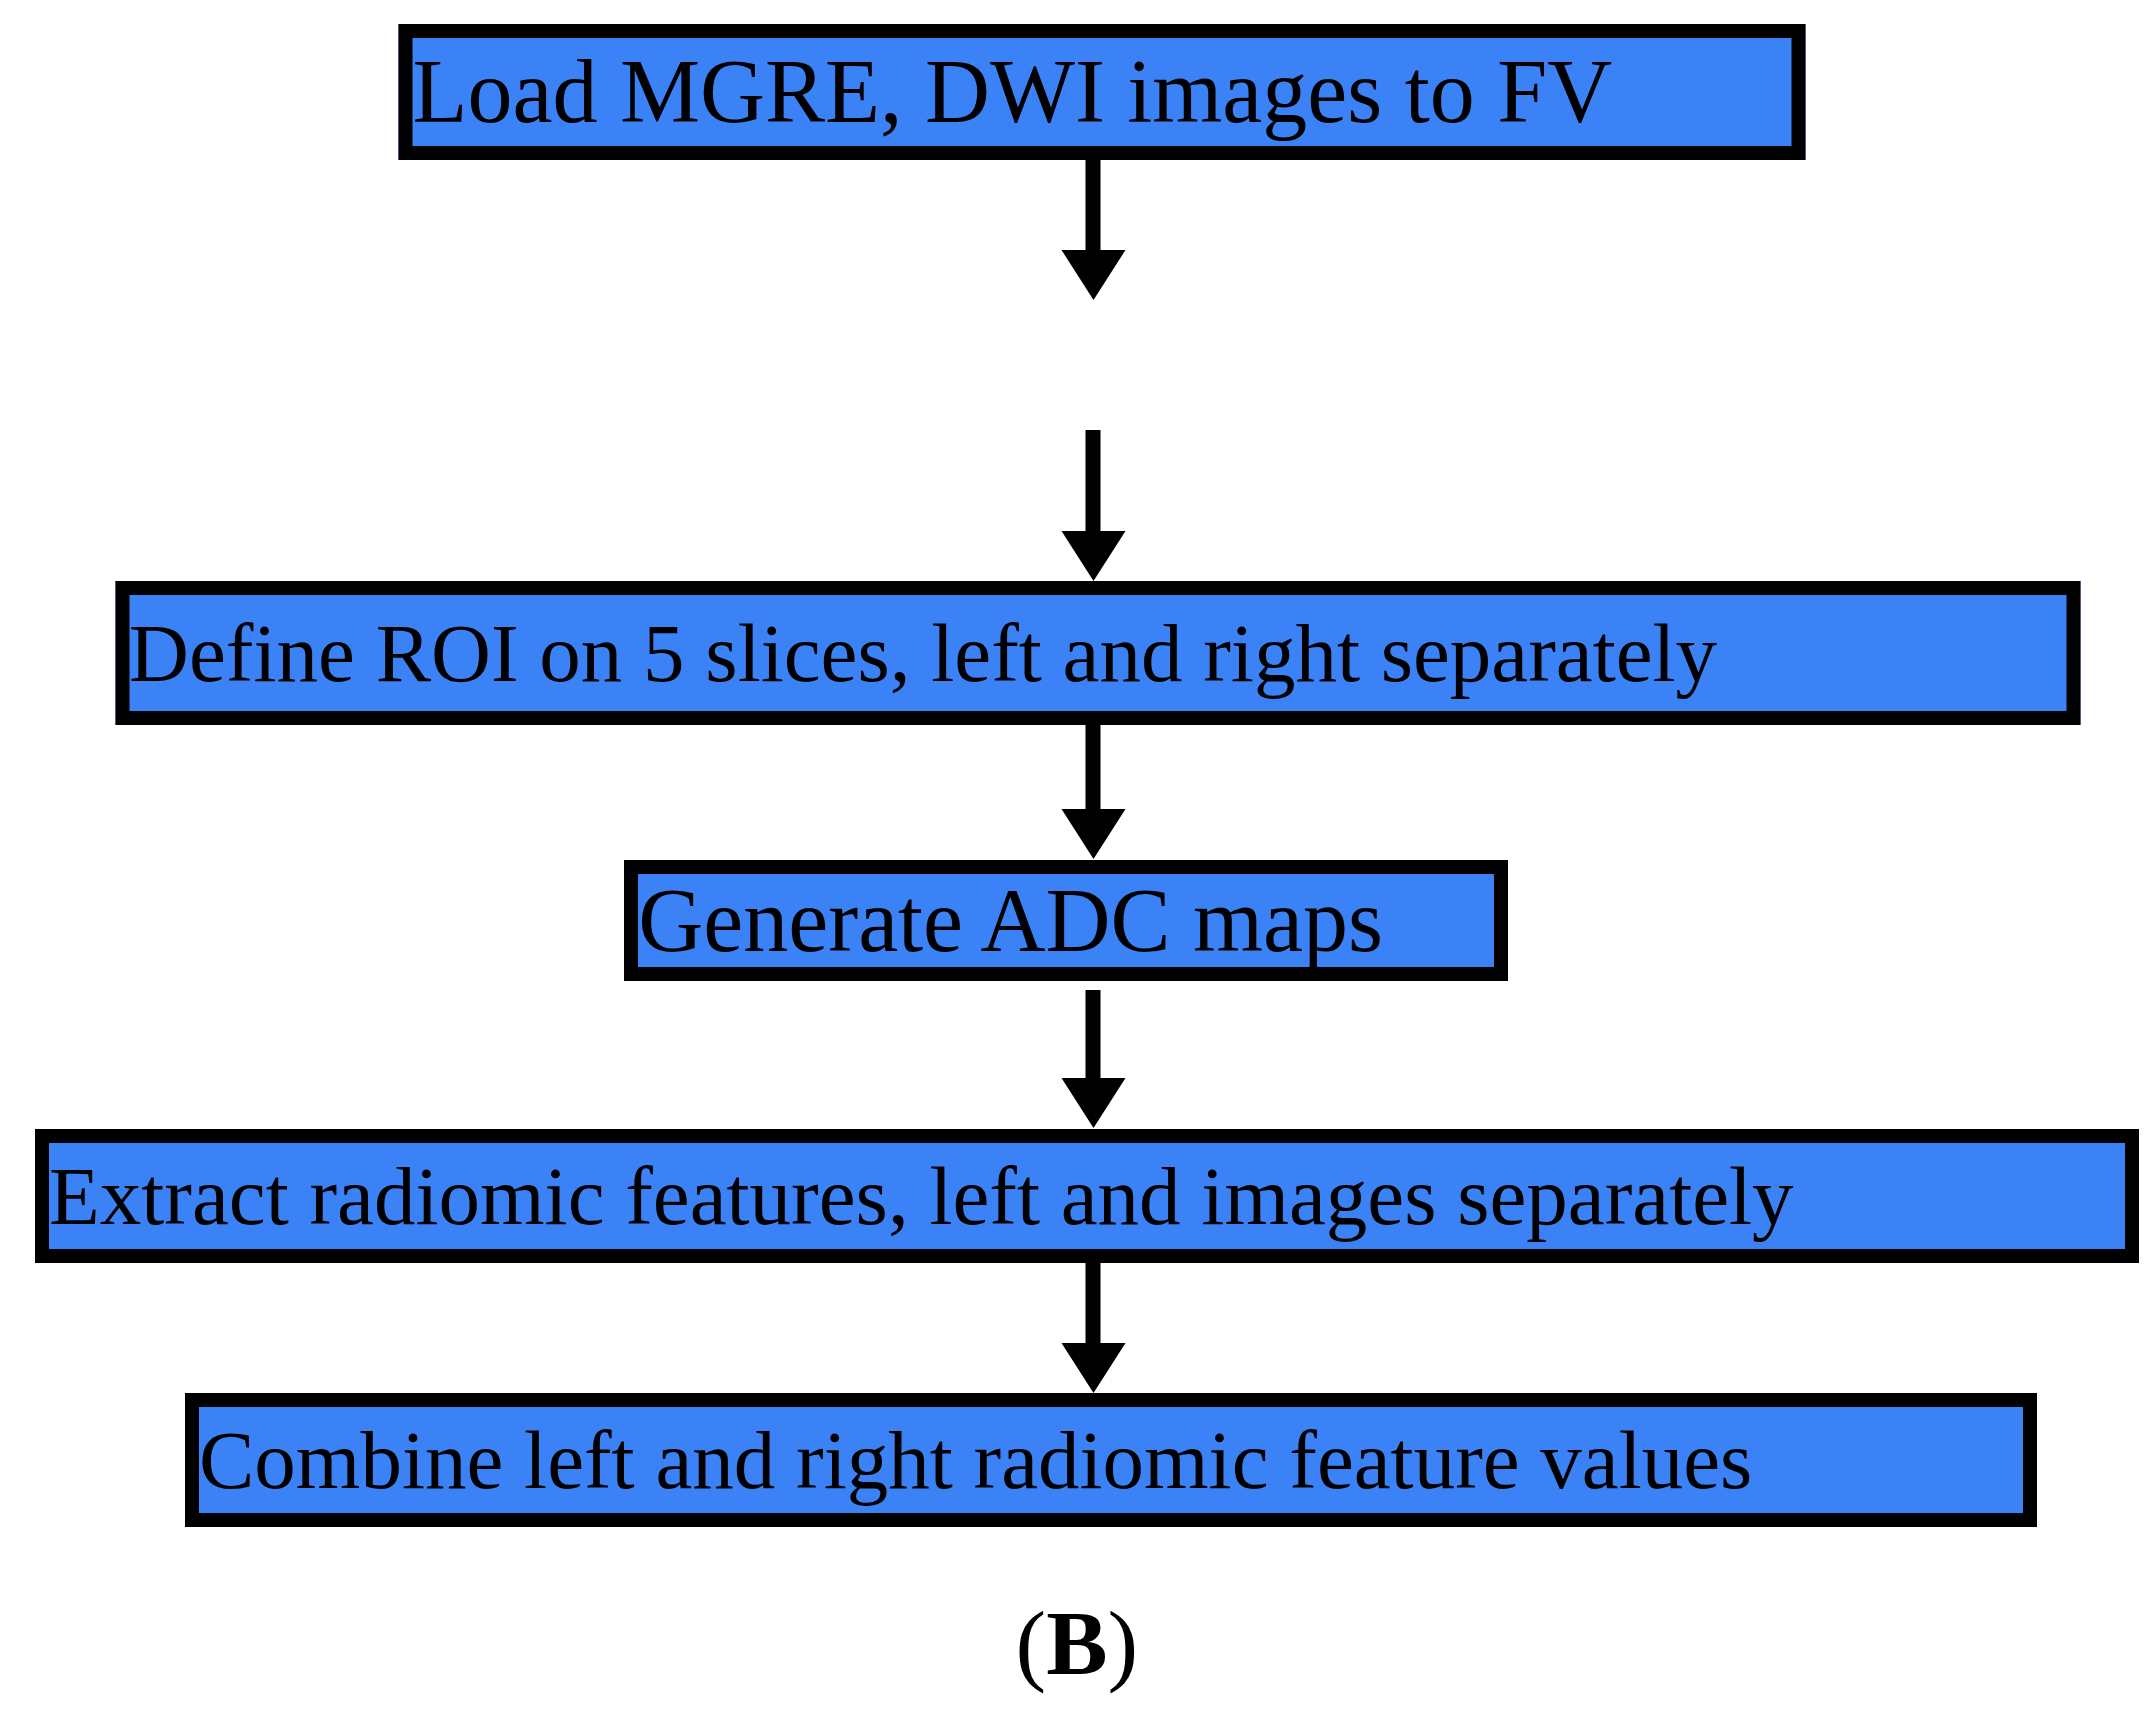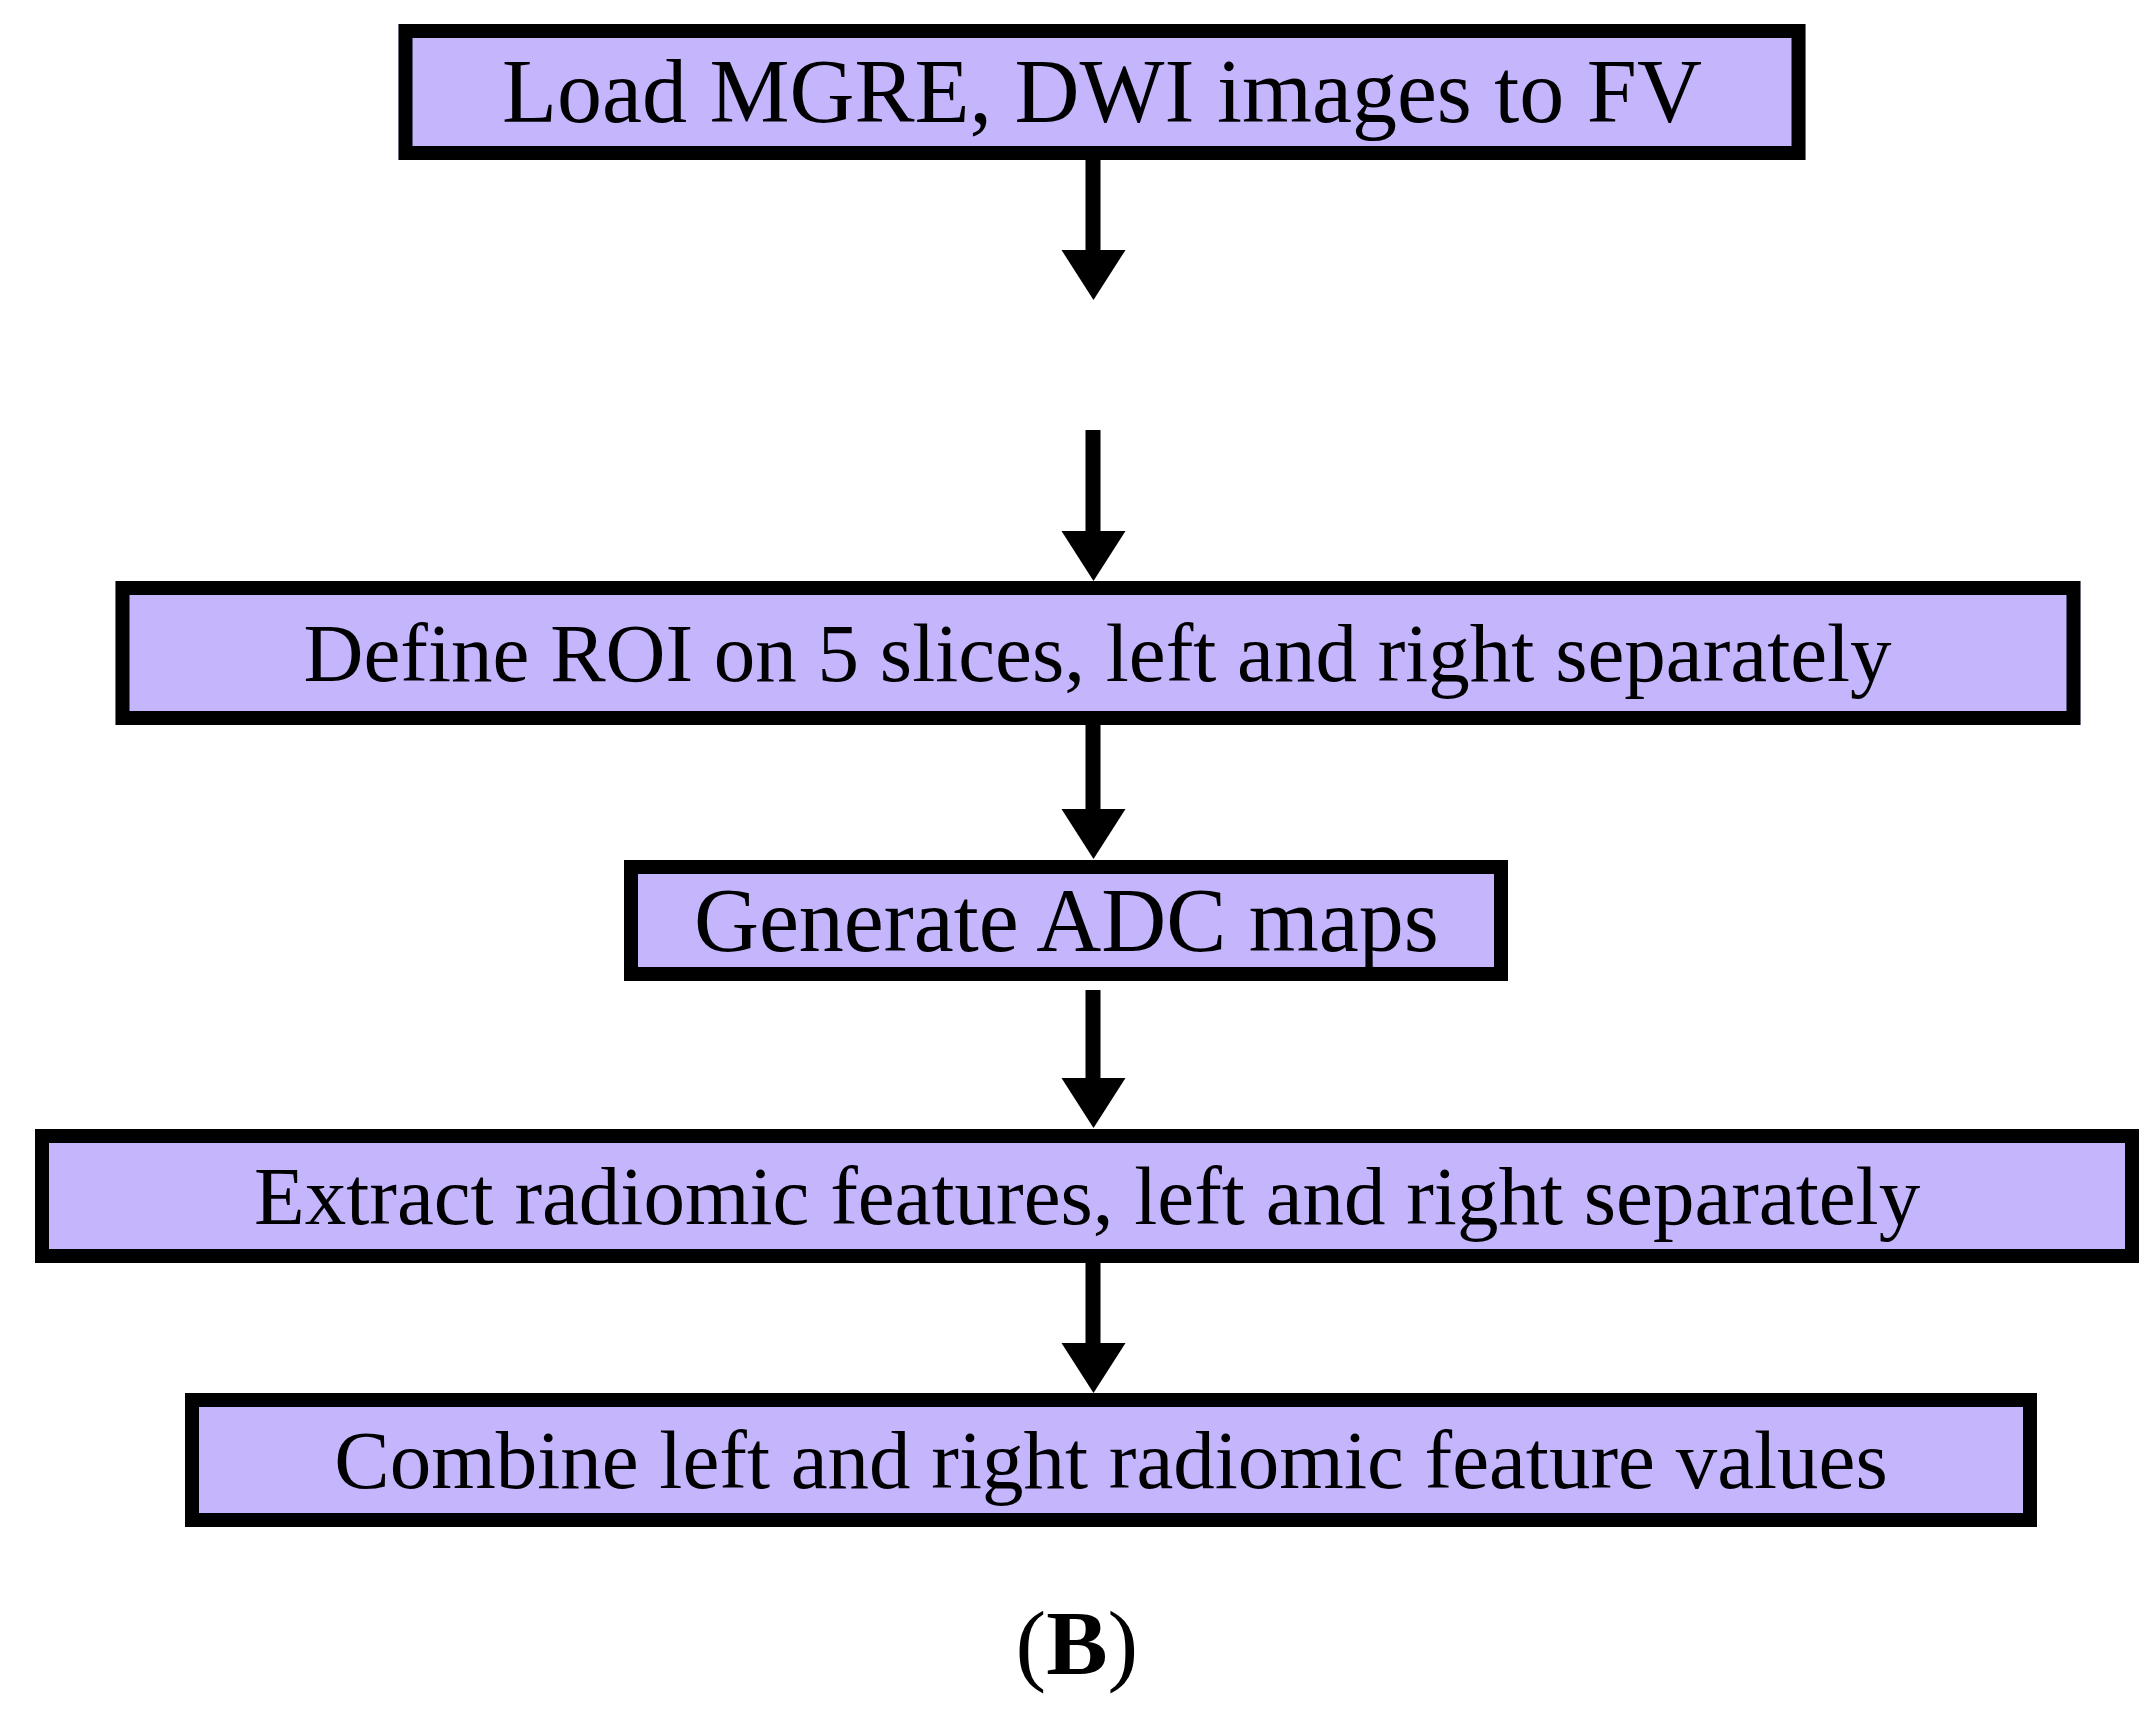--- a/index.html
+++ b/index.html
@@ -13,24 +13,24 @@
     height: 1711px;
     background: #ffffff;
     overflow: hidden;
     font-family: "Liberation Serif", serif;
     color: #000000;
   }
   .box {
     position: absolute;
     box-sizing: border-box;
     border: 14.4px solid #000000;
-    background: #c4b5fd;
+    background: #3b82f6;
     display: flex;
     align-items: center;
-    justify-content: center;
+    justify-content: flex-start;
     white-space: nowrap;
     transform: translateX(-50%);
     line-height: 1;
   }
   .box span { display: block; }
   .fs-lg { font-size: 90px; }
   .fs-md { font-size: 83px; margin-left: 15px; }
 
   .b1 { top: 24px;   width: 1407px; height: 136px; left: calc(50% + 28px); }
   .b2 { top: 301px;  width: 672px;  height: 130px; left: calc(50% + 24px); }
@@ -109,21 +109,21 @@
   <div class="box b4 fs-lg">
     <span>Generate ADC maps</span>
   </div>
 
   <div class="arrow a4">
     <div class="stem"></div>
     <div class="head"></div>
   </div>
 
   <div class="box b5 fs-md">
-    <span>Extract radiomic features, left and right separately</span>
+    <span>Extract radiomic features, left and images separately</span>
   </div>
 
   <div class="arrow a5">
     <div class="stem"></div>
     <div class="head"></div>
   </div>
 
   <div class="box b6 fs-md">
     <span>Combine left and right radiomic feature values</span>
   </div>

